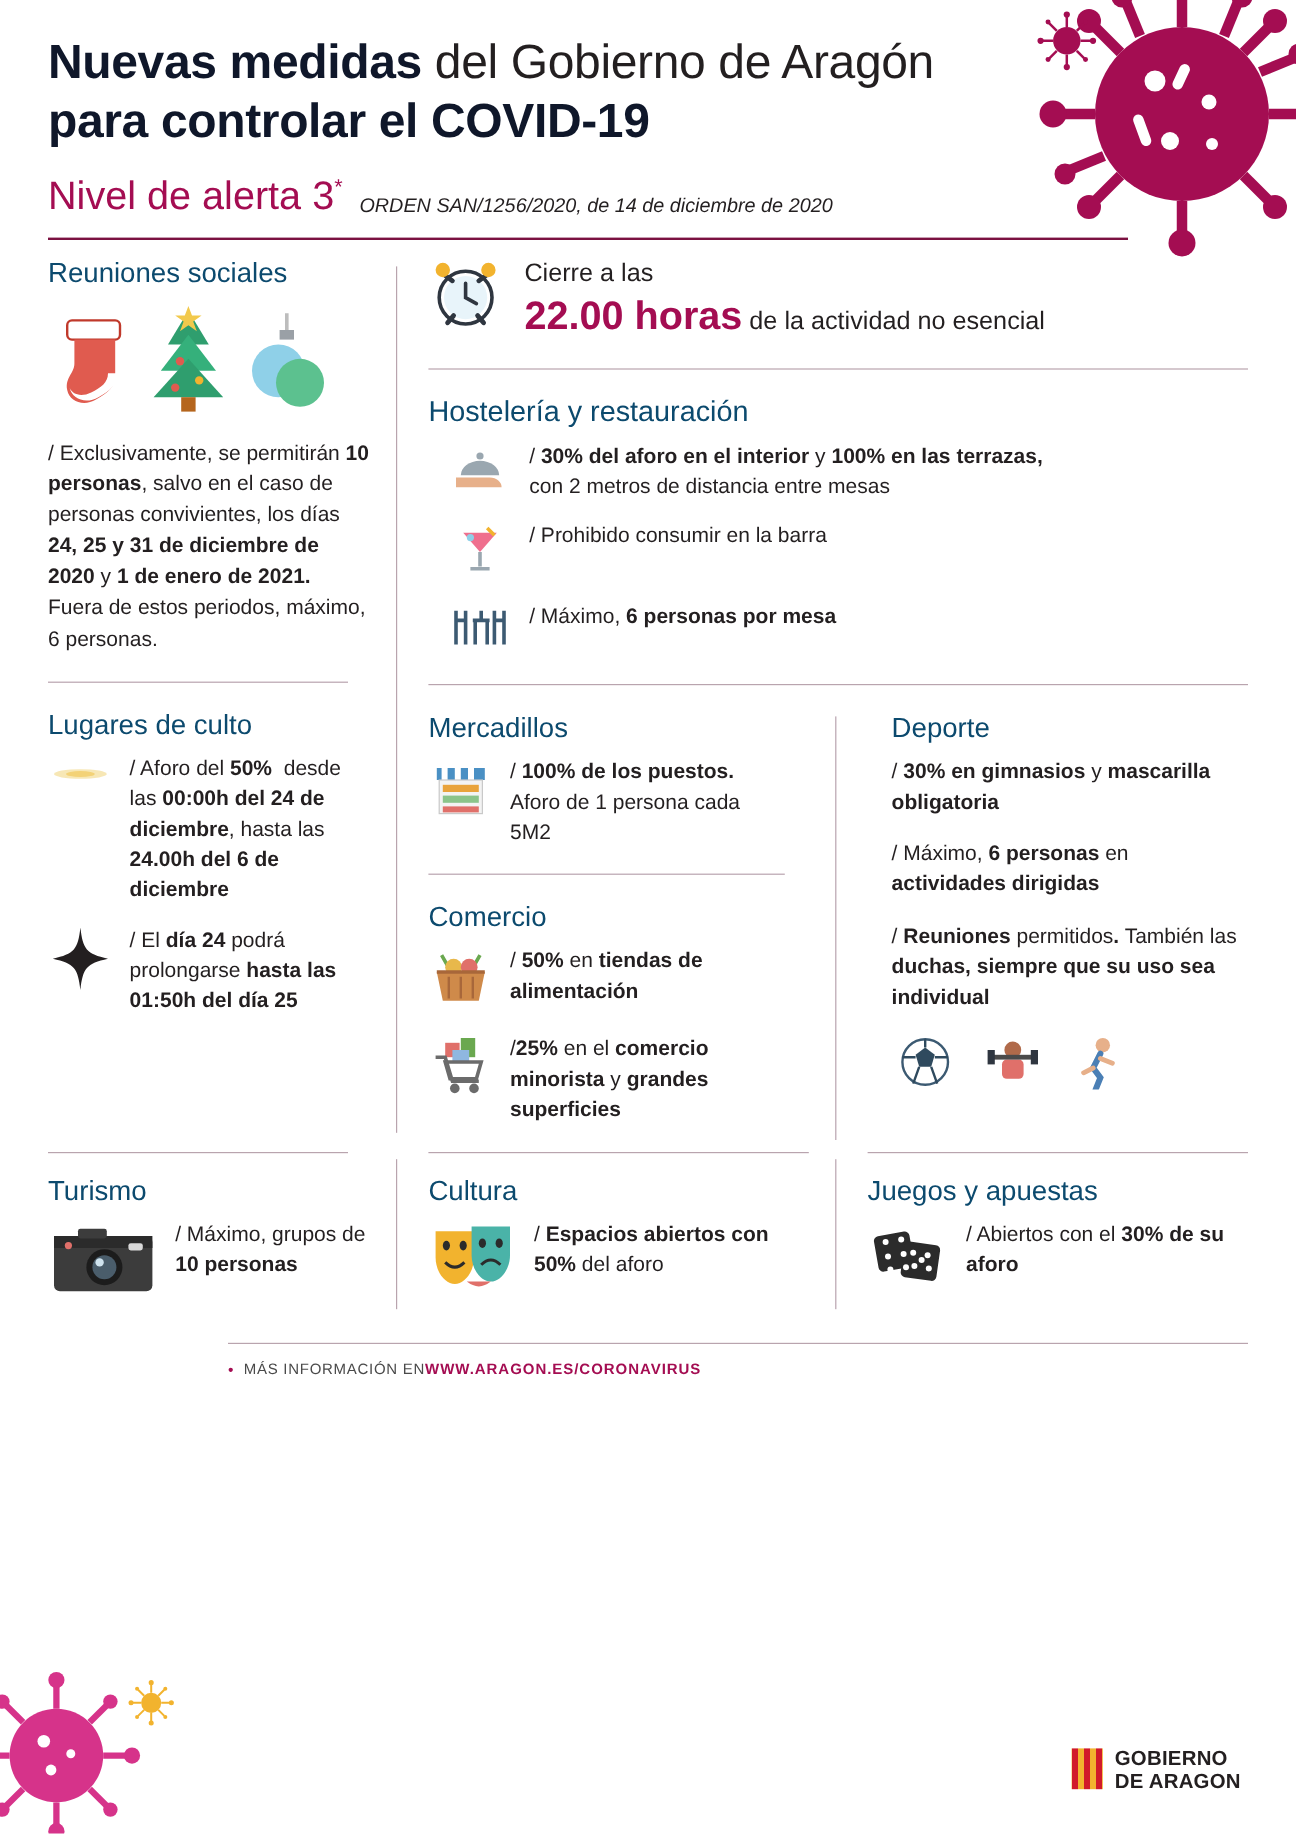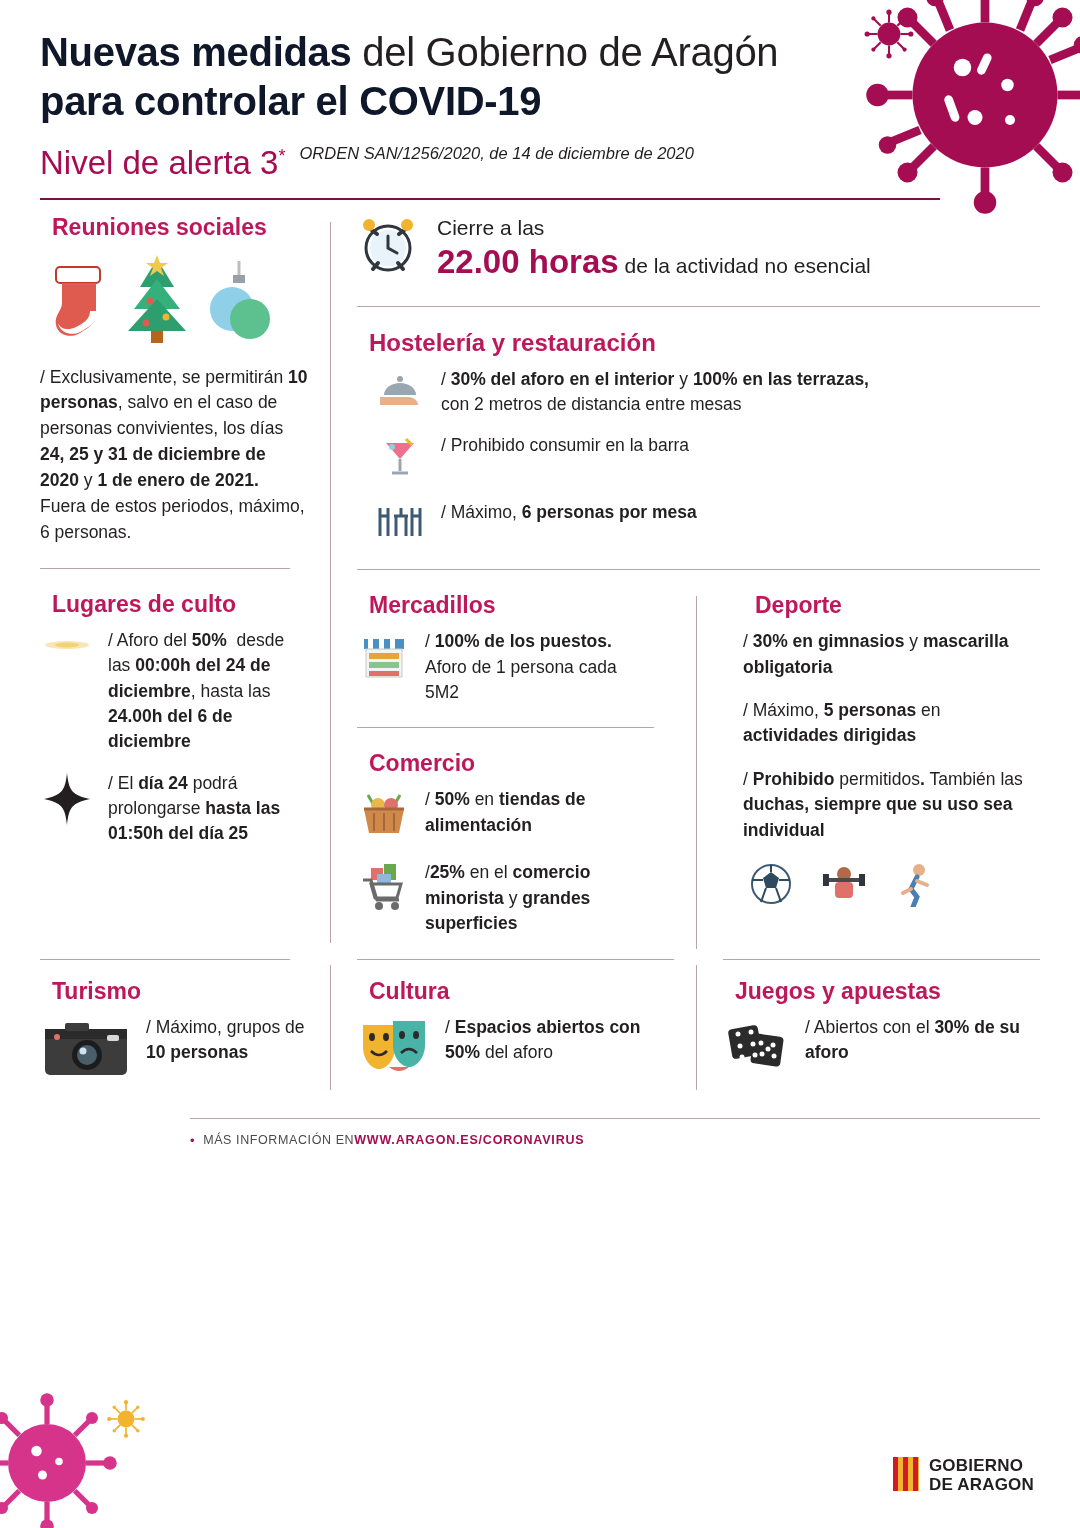--- a/index.html
+++ b/index.html
@@ -39,21 +39,21 @@
   .title .strong-magenta {
     color: #0f172a;
     font-weight: bold;
   }
   .title .dark {
     color: #231f20;
     font-weight: 400;
   }
   .subtitle-row {
     display: flex;
-    align-items: flex-start;
+    align-items: flex-end;
     gap: 14px;
     margin-top: 18px;
   }
   .alert-level {
     font-size: 33px;
     color: #a40d52;
     font-weight: 400;
   }
   .alert-level sup {
     font-size: 18px;
@@ -104,24 +104,24 @@
     margin: 8px 0 10px 0;
     align-self: stretch;
   }
   .col-right {
     flex: 1;
     padding-left: 26px;
     box-sizing: border-box;
   }
 
   h2.section {
-    color: #be185d;
+    color: #0c4a6e;
     font-size: 23px;
-    font-weight: bold;
-    margin: 0 0 10px 12px;
+    font-weight: normal;
+    margin: 0 0 10px 0;
   }
   h2.section.big {
     font-size: 24px;
   }
   .body-text {
     font-size: 17.5px;
     line-height: 1.48;
     color: #231f20;
   }
   .body-text b { font-weight: bold; }
@@ -564,24 +564,24 @@
         </div>
 
         <div class="g3sep"></div>
 
         <div class="g3col second">
           <h2 class="section">Deporte</h2>
           <div class="plain-bullet">
             / <b>30% en gimnasios</b> y <b>mascarilla obligatoria</b>
           </div>
           <div class="plain-bullet">
-            / Máximo, <b>5 personas</b> en <b>actividades dirigidas</b>
+            / Máximo, <b>6 personas</b> en <b>actividades dirigidas</b>
           </div>
           <div class="plain-bullet">
-            / <b>Prohibido</b> permitidos<b>.</b> También las <b>duchas, siempre que su uso sea individual</b>
+            / <b>Reuniones</b> permitidos<b>.</b> También las <b>duchas, siempre que su uso sea individual</b>
           </div>
           <div class="sport-icons">
             <svg width="44" height="44" viewBox="0 0 44 44">
               <circle cx="22" cy="22" r="19" fill="#ffffff" stroke="#3c5a72" stroke-width="2"></circle>
               <polygon points="22,10 30,16 27,26 17,26 14,16" fill="#2f4a5e"></polygon>
               <path d="M22 3 v7 M3 18 l11 0 M41 18 l-11 0 M12 40 l5 -14 M32 40 l-5 -14" stroke="#2f4a5e" stroke-width="2" fill="none"></path>
             </svg>
             <svg width="46" height="44" viewBox="0 0 46 44">
               <circle cx="23" cy="12" r="7" fill="#b06a4a"></circle>
               <rect x="14" y="20" width="18" height="16" rx="4" fill="#e0706a"></rect>

